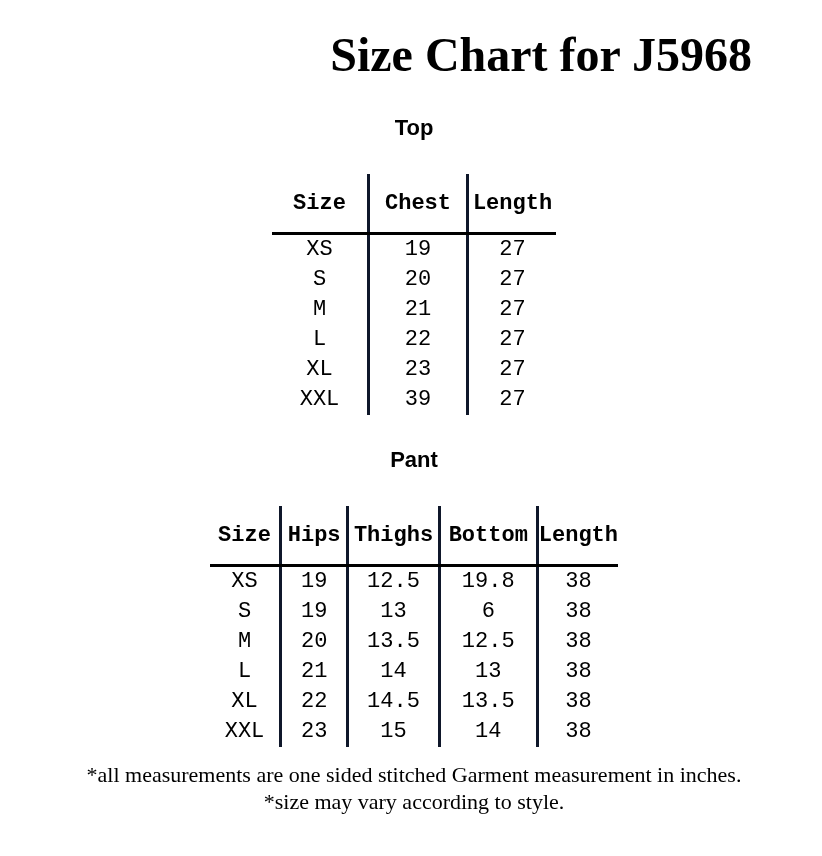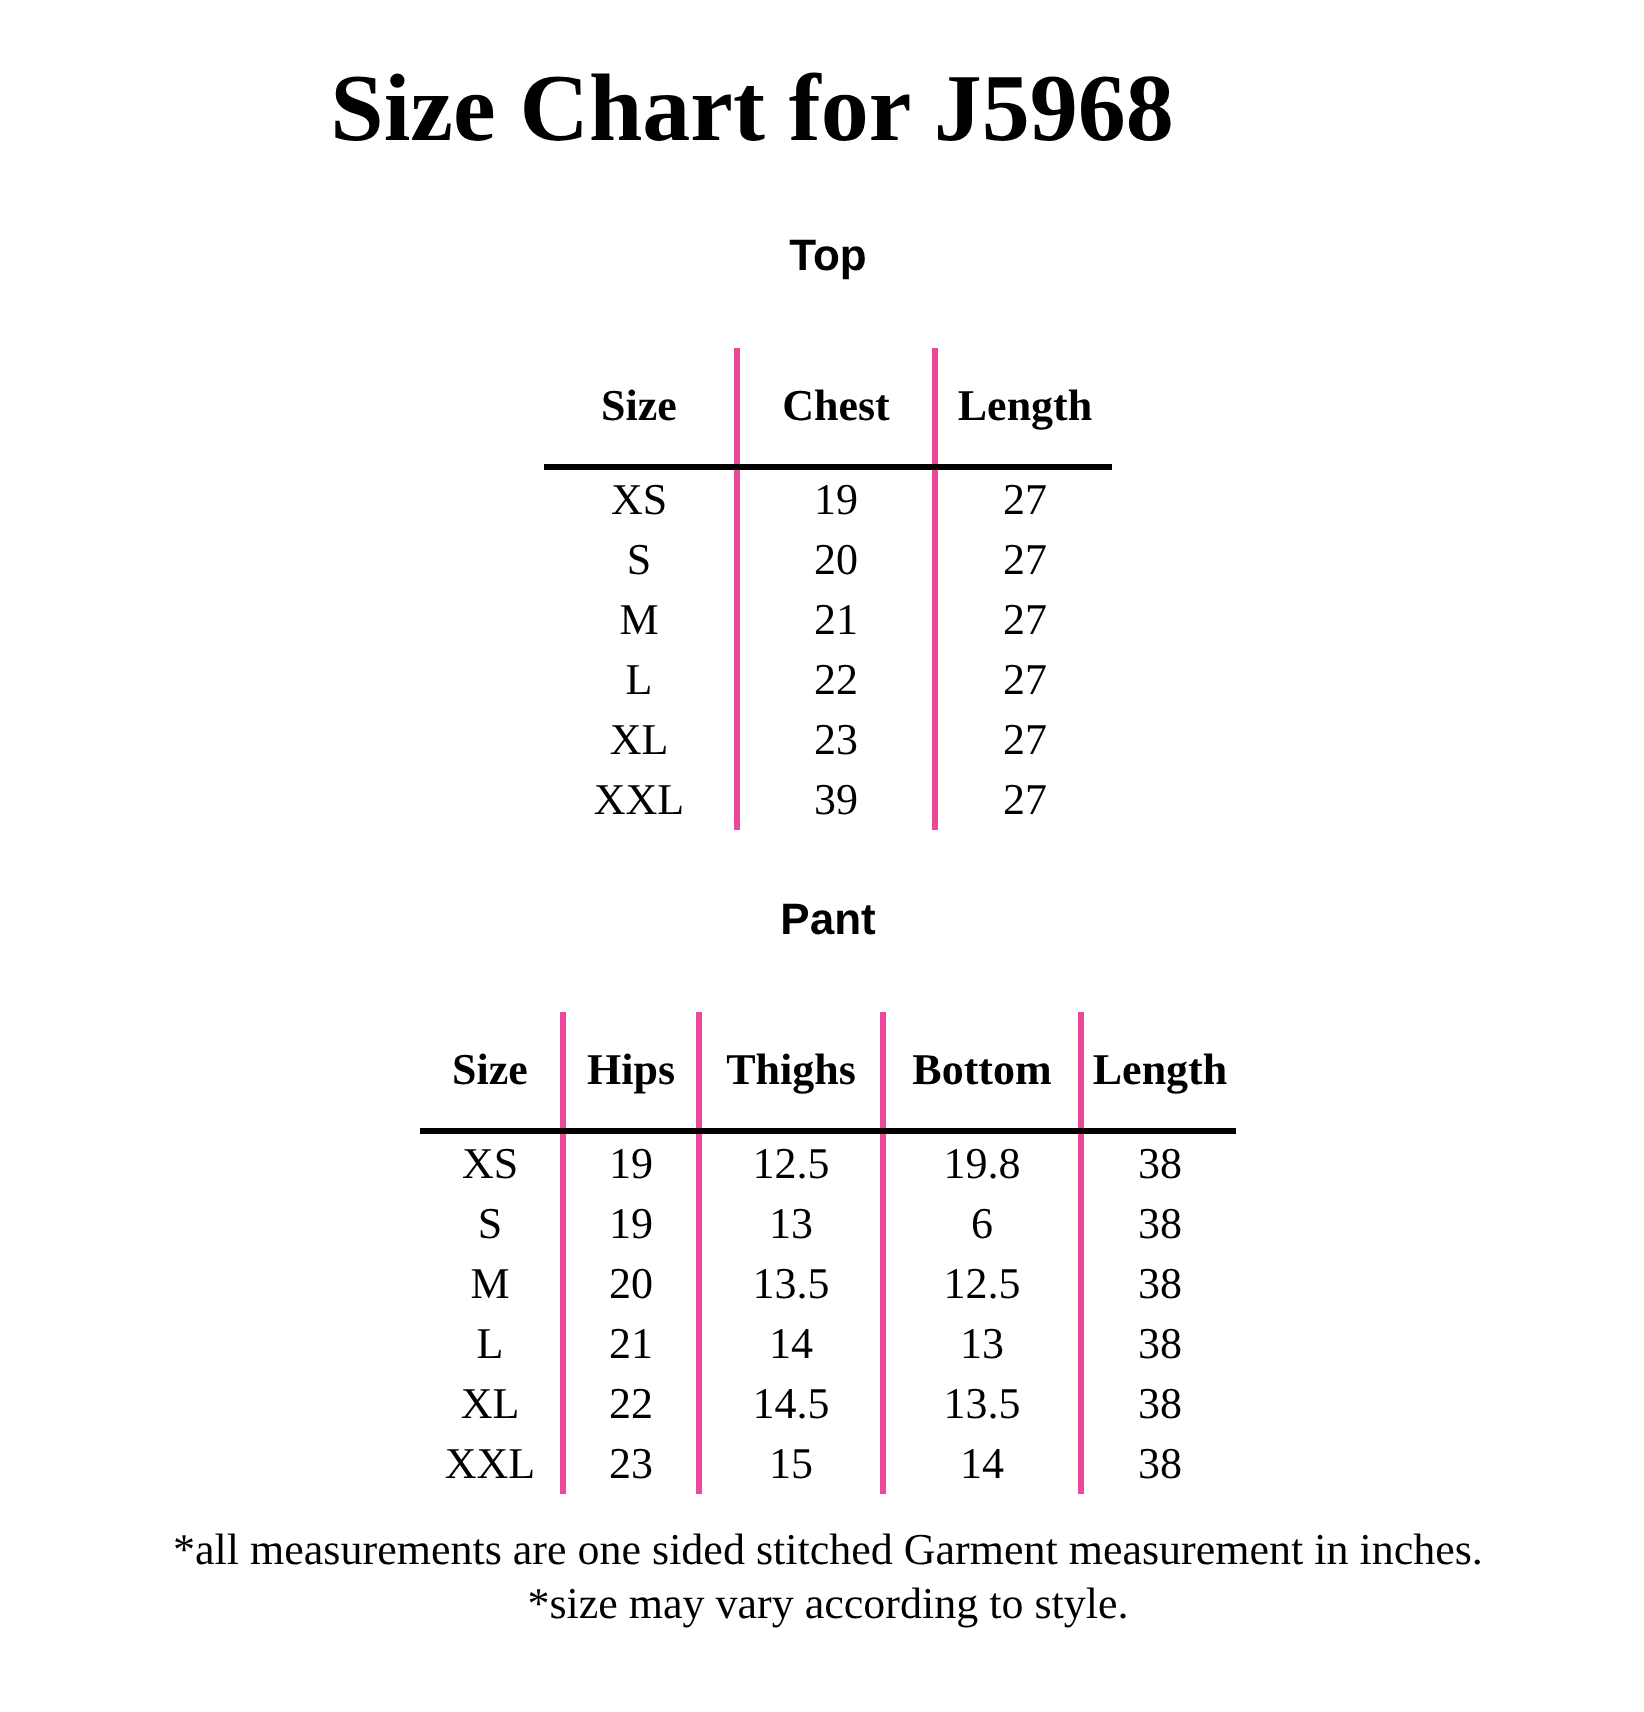--- a/index.html
+++ b/index.html
@@ -1,22 +1,22 @@
 <!DOCTYPE html>
 <html><head>
 <meta charset="utf-8">
 <style>
   html, body { margin: 0; padding: 0; background: #ffffff; }
   body { width: 822px; height: 856px; position: relative; color: #000; font-family: "Liberation Serif", serif; overflow: hidden; }
-  .title { position: absolute; left: 0; width: 752px; top: 26px; text-align: center; font-family: "Liberation Serif", serif; font-weight: bold; font-size: 48px; line-height: 58px; margin: 0; }
+  .title { position: absolute; left: 0; width: 752px; top: 26px; text-align: right; font-family: "Liberation Serif", serif; font-weight: bold; font-size: 48px; line-height: 58px; margin: 0; }
   .section-title { position: absolute; left: 0; width: 828px; text-align: center; font-family: "Liberation Sans", sans-serif; font-weight: bold; font-size: 22px; line-height: 26px; margin: 0; }
-  table.sz { position: absolute; border-collapse: collapse; font-family: Liberation Serif, serif; font-size: 22px; }
+  table.sz { position: absolute; border-collapse: collapse; font-family: Liberation Mono, monospace; font-size: 22px; }
   table.sz th { font-weight: bold; height: 58px; padding: 0 ; vertical-align: middle; border-bottom: 3px solid #000; }
   table.sz td { height: 30px; padding: 0; text-align: center; line-height: 30px; }
-  table.sz th + th, table.sz td + td { border-left: 3px solid #ec4899; }
+  table.sz th + th, table.sz td + td { border-left: 3px solid #0f172a; }
   table.sz th { text-align: center; padding-top: 0; }
 </style>
 </head>
 <body>
 
 <h1 class="title">Size Chart for J5968</h1>
 
 <h2 class="section-title" style="top:115px;">Top</h2>
 
 <table class="sz" style="left:272px; top:174px; width:284px;">

